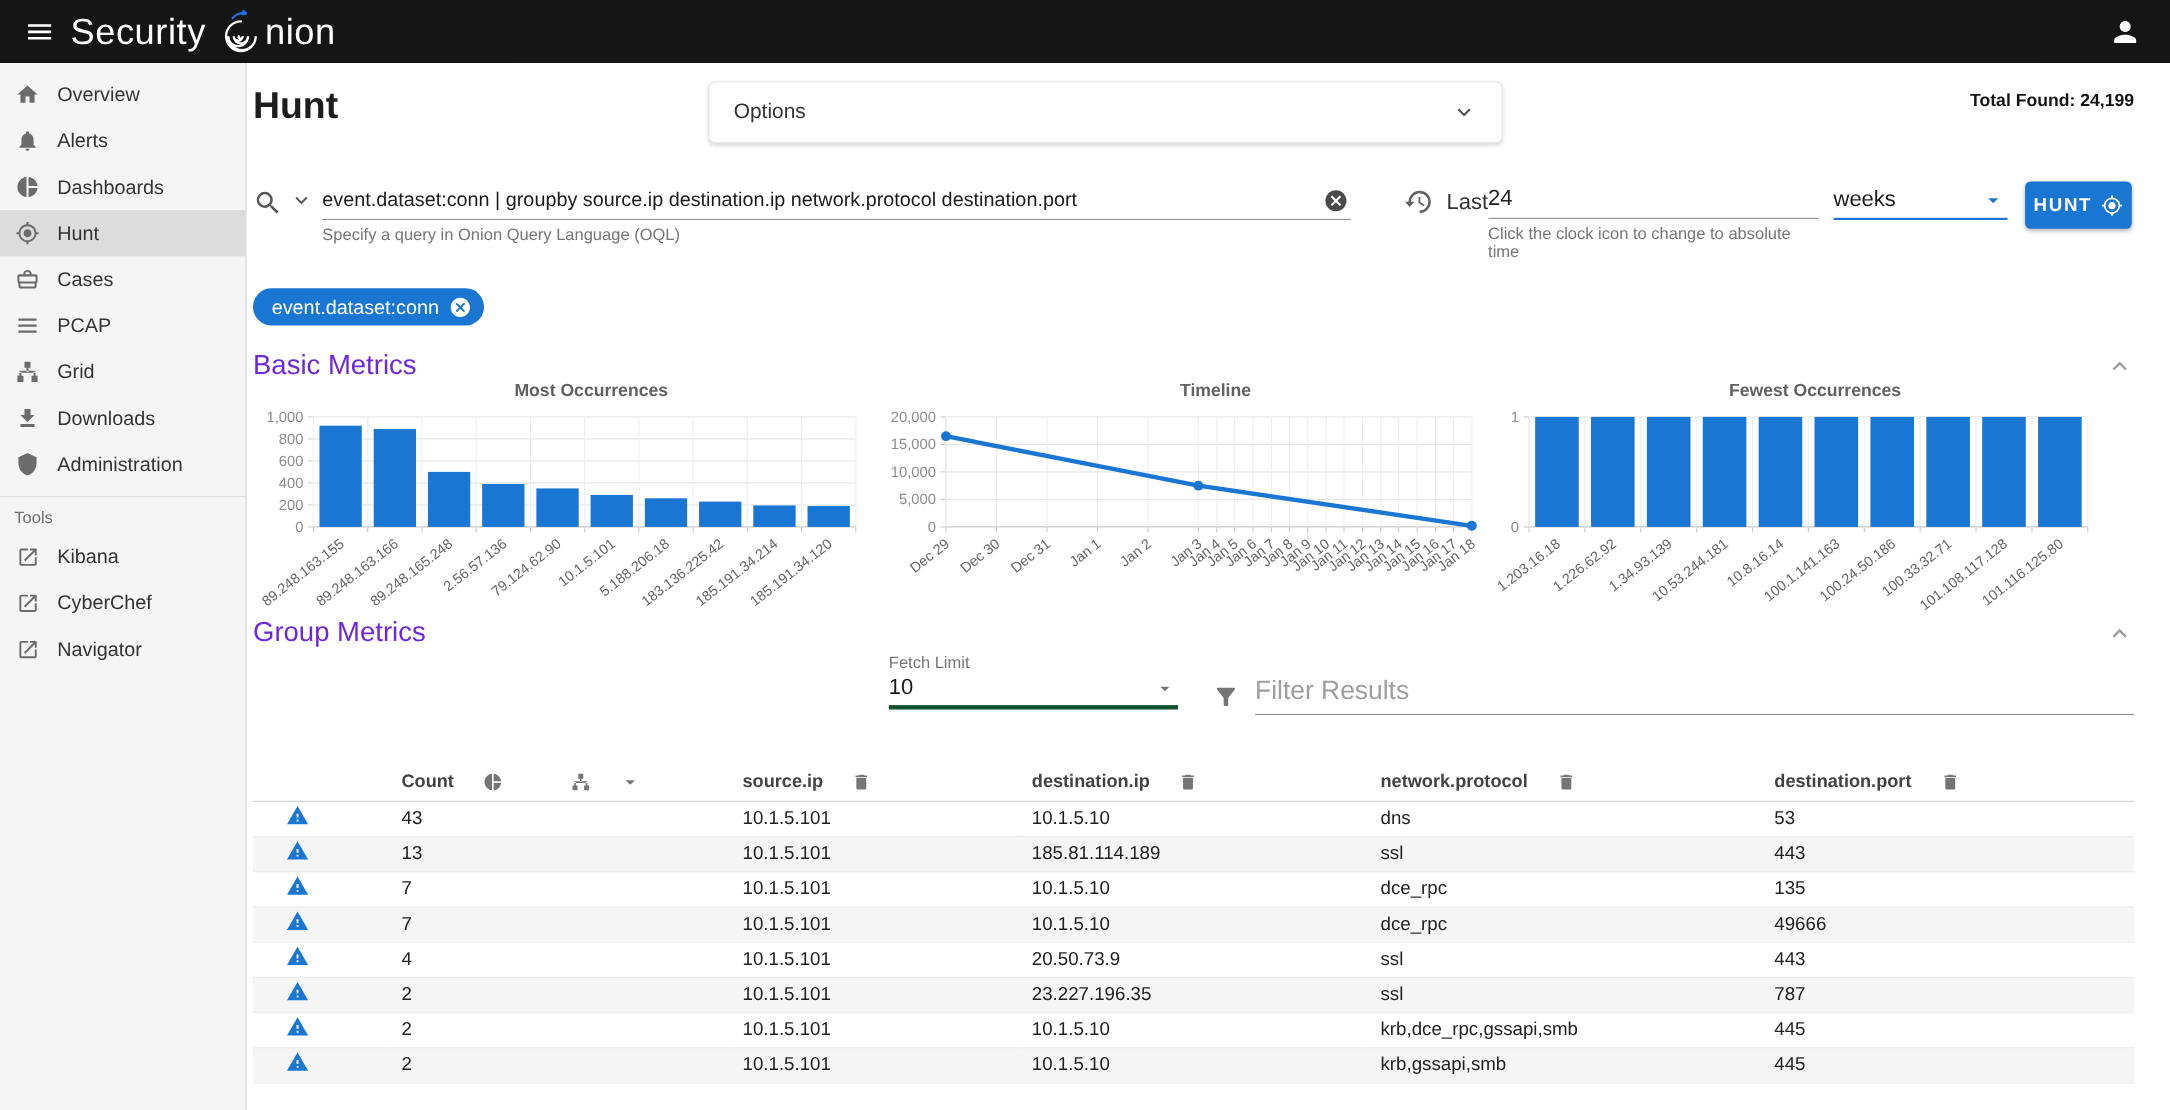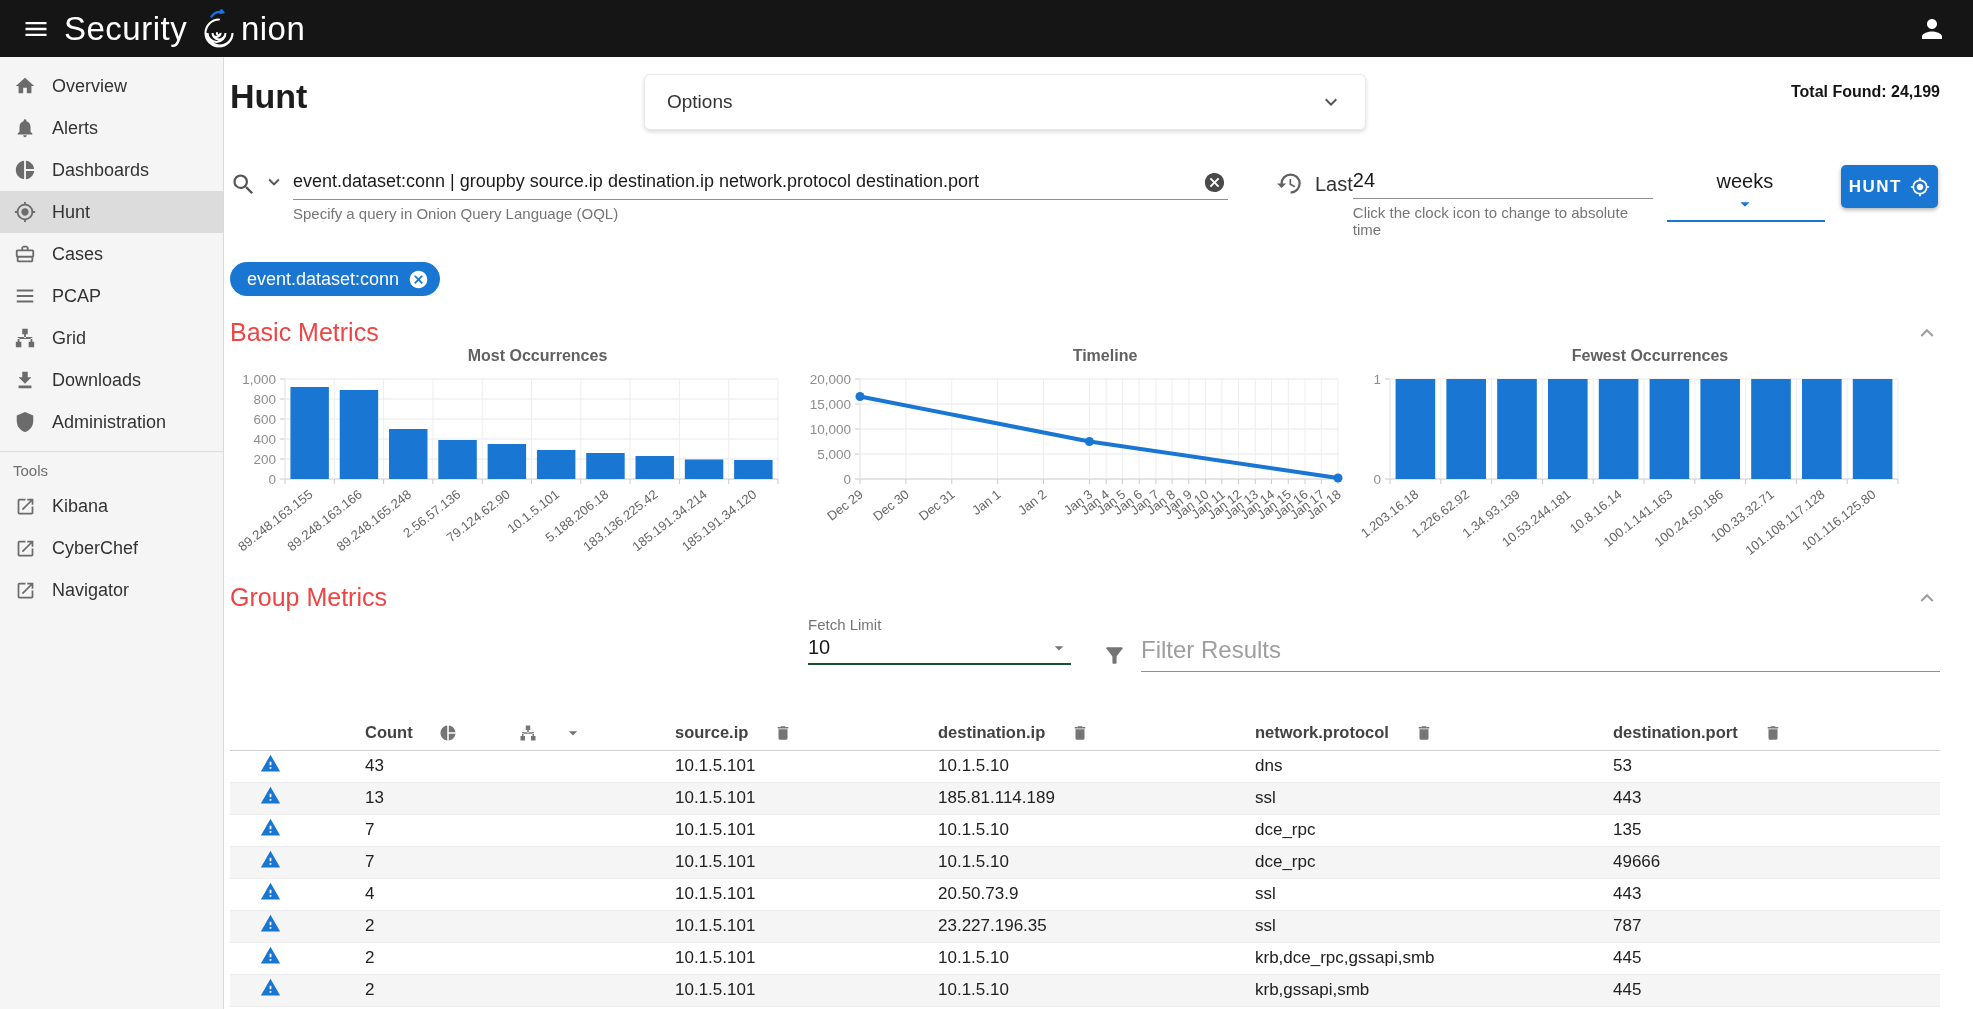--- a/index.html
+++ b/index.html
@@ -48,46 +48,46 @@
   .clear-btn { position:absolute; right:2px; top:6px; background:none; border:none; cursor:pointer; }
   .helper { margin-top:5px; font-size:15px; color:#757575; }
   .history-btn { margin-left:48px; margin-top:5px; background:none; border:none; cursor:pointer; }
   .last-label { margin-left:12px; margin-top:8px; font-size:20px; color:#333; }
   .time-field { width:300px; }
   .time-input { width:100%; border:none; outline:none; border-bottom:1px solid #8f8f8f;
     font-size:20px; color:#1b1b1b; padding:4px 0 6px 0; font-family:"Liberation Sans",sans-serif;
     background:transparent; }
   .units-select { width:158px; margin-left:14px; border-bottom:2px solid #1976d2;
     display:flex; align-items:center; justify-content:space-between; padding:5px 2px 5px 0;
-    cursor:pointer;flex-direction:column; }
+    cursor:pointer; }
   .units-value { font-size:20px; color:#1b1b1b; }
   .hunt-btn { margin-left:16px; width:97px; height:43px; background:#1976d2; color:#fff;
     border:none; border-radius:5px; font-size:17px; letter-spacing:1.5px; font-weight:700;
     display:flex; align-items:center; justify-content:center; gap:8px; cursor:pointer;
     box-shadow:0 2px 4px rgba(0,0,0,.3); font-family:"Liberation Sans",sans-serif; }
 
   .chip-row { margin-top:24px; }
   .chip { display:inline-flex; align-items:center; height:34px; background:#1976d2; color:#fff;
     border-radius:17px; padding:0 11px 0 17px; font-size:18px; gap:9px; cursor:pointer; }
   .chip-close { display:flex; background:none; border:none; cursor:pointer; padding:0; }
 
   .section-header { margin-top:22px; display:flex; align-items:center; justify-content:space-between; }
-  .section-title { font-size:25px; color:#ef4444; font-weight:400; }
+  .section-title { font-size:25px; color:#6d28d9; font-weight:400; }
   .collapse-btn { background:none; border:none; cursor:pointer; display:flex; }
 
   .charts-row { display:flex; }
   .chart { width:560px; }
   .chart-title { text-align:center; font-size:16px; font-weight:700; color:#616161; margin-bottom:2px; }
   .chart svg { overflow:visible; display:block; }
 
   .gm-controls { position:relative; height:68px; margin-top:4px; }
   .fetch-block { position:absolute; left:578px; top:0; width:263px; }
   .fetch-label { font-size:15px; color:#757575; }
   .fetch-value-row { display:flex; align-items:center; justify-content:space-between;
-    border-bottom:2px solid #14532d; padding:3px 2px 4px 0; cursor:pointer; }
+    border-bottom:4px solid #14532d; padding:3px 2px 4px 0; cursor:pointer; }
   .fetch-value { font-size:20px; color:#1b1b1b; }
   .filter-block { position:absolute; left:872px; right:0; top:18px; display:flex; align-items:flex-end; }
   .filter-block .ficon { margin:0 14px 4px 0; }
   .filter-input { flex:1; border:none; outline:none; border-bottom:1px solid #8f8f8f;
     font-size:24px; padding:2px 0 7px 0; color:#a16207; background:transparent;
     font-family:"Liberation Sans",sans-serif; }
   .filter-input::placeholder { color:#9e9e9e; }
 
   .grid-table { margin-top:32px; width:1710px; border-collapse:collapse; table-layout:fixed; }
   .grid-table th { height:34px; text-align:left; font-size:16.5px; color:#424242;
@@ -506,21 +506,21 @@
           <text x="272.6" y="129" text-anchor="end" font-size="13" fill="#666" transform="rotate(-38 272.6 129)">10.8.16.14</text>
           <text x="323.4" y="129" text-anchor="end" font-size="13" fill="#666" transform="rotate(-38 323.4 129)">100.1.141.163</text>
           <text x="374.2" y="129" text-anchor="end" font-size="13" fill="#666" transform="rotate(-38 374.2 129)">100.24.50.186</text>
           <text x="425" y="129" text-anchor="end" font-size="13" fill="#666" transform="rotate(-38 425 129)">100.33.32.71</text>
           <text x="475.79999999999995" y="129" text-anchor="end" font-size="13" fill="#666" transform="rotate(-38 475.79999999999995 129)">101.108.117.128</text>
           <text x="526.5999999999999" y="129" text-anchor="end" font-size="13" fill="#666" transform="rotate(-38 526.5999999999999 129)">101.116.125.80</text>
         </svg>
       </div>
   </div>
 
-  <div class="section-header" style="margin-top:26px">
+  <div class="section-header" style="margin-top:4px">
     <div class="section-title">Group Metrics</div>
     <button class="collapse-btn">
       <svg width="26" height="26" viewBox="0 0 24 24" fill="#9e9e9e">
           <path d="M7.41 15.41 12 10.83l4.59 4.58L18 14l-6-6-6 6z"></path>
         </svg>
     </button>
   </div>
 
   <div class="gm-controls">
     <div class="fetch-block">

